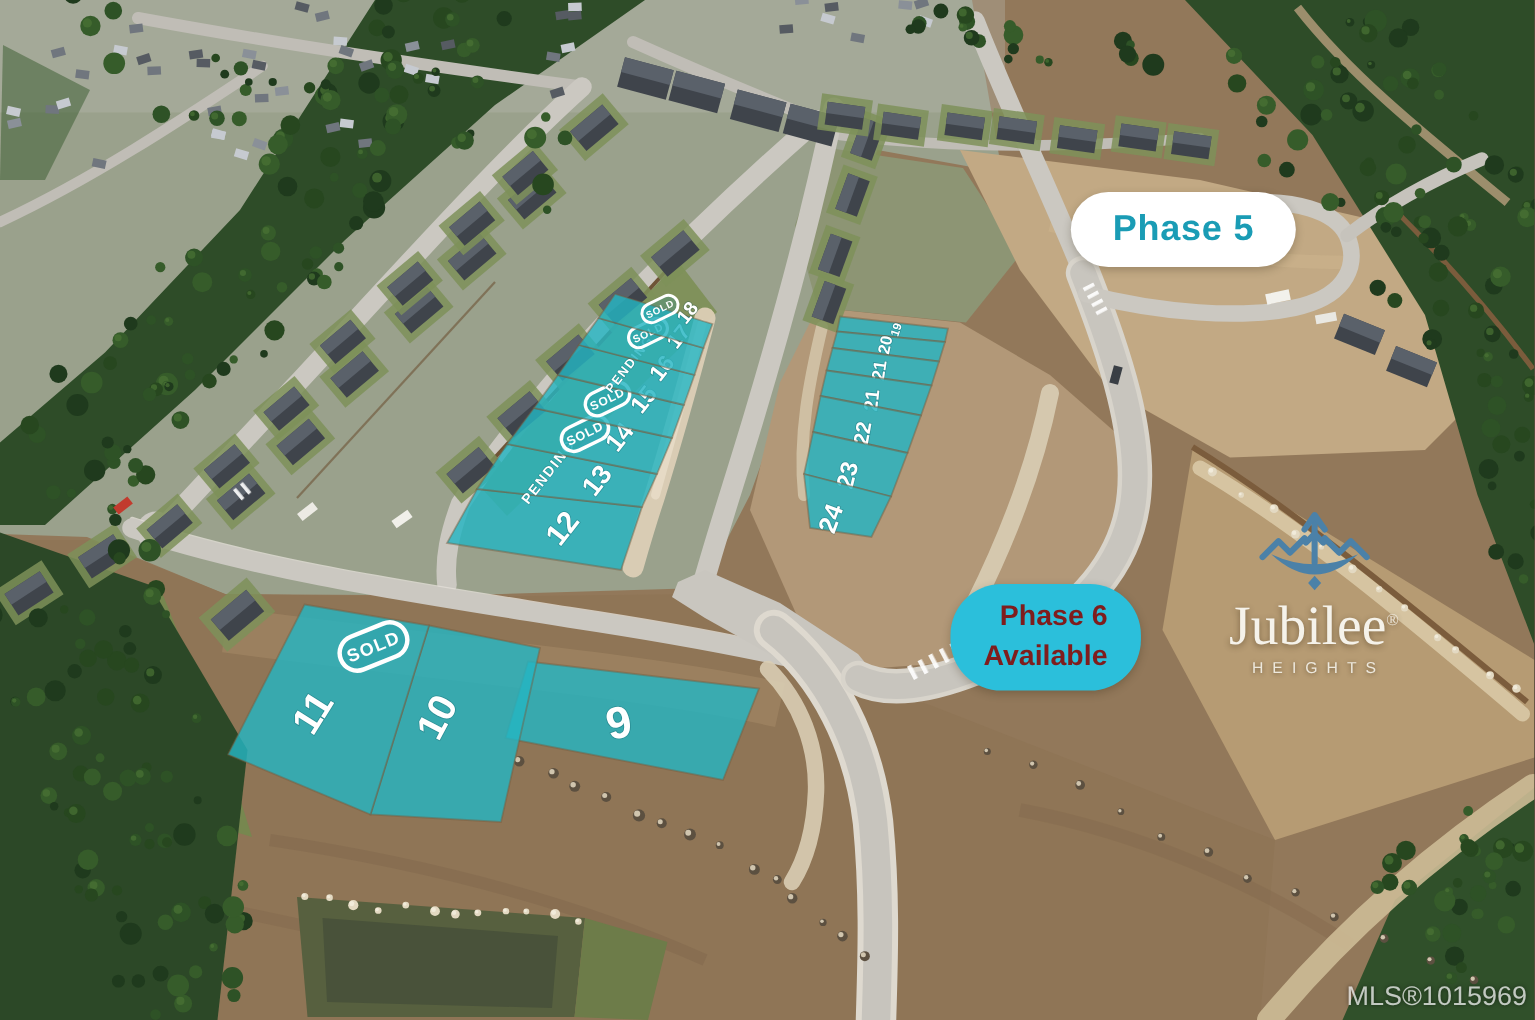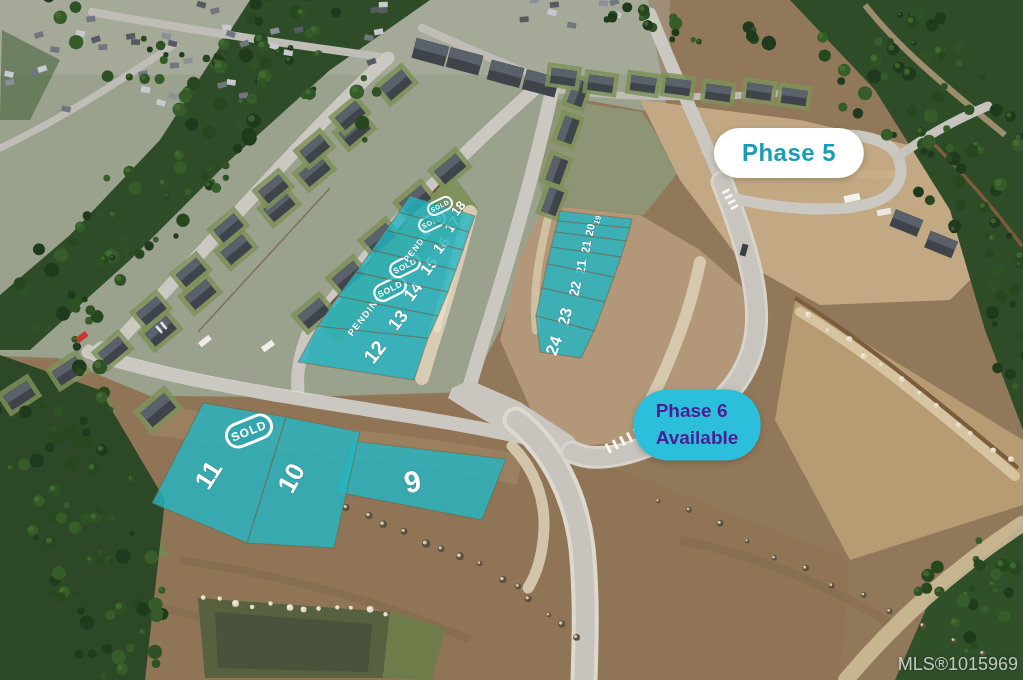--- a/index.html
+++ b/index.html
@@ -1,24 +1,24 @@
 <!DOCTYPE html>
 <html><head>
 <meta charset="utf-8">
 <style>
   html,body{margin:0;padding:0;background:#222;}
   #stage{position:relative;width:1023px;height:680px;overflow:hidden;
          font-family:"Liberation Sans",sans-serif;background:#92785a;}
   #scene{position:absolute;left:0;top:0;}
   .pill{position:absolute;transform:translate(-50%,-50%);border-radius:40px;
-        font-weight:bold;text-align:left;white-space:nowrap;
+        font-weight:bold;text-align:right;white-space:nowrap;
         box-shadow:0 2px 6px rgba(40,30,10,.25);}
   #phase5-pill{left:789px;top:153px;background:#ffffff;color:#1a9cb5;
         font-size:24px;padding:11px 28px;letter-spacing:.5px;}
-  #phase6-pill{left:697px;top:425px;background:#2bbfdb;color:#4c1d95;
+  #phase6-pill{left:697px;top:425px;background:#2bbfdb;color:#7f1d1d;
         font-size:19px;line-height:1.4;padding:9px 22px;border-radius:34px;}
   #future-pill{left:237px;top:593px;background:#2bbfdb;color:#fff;
         font-size:16.5px;padding:8px 22px;}
   #logo{position:absolute;left:876px;top:396px;transform:translate(-50%,-50%);
         text-align:center;color:#f5f2ea;}
   #logo .wordmark{font-family:"Liberation Serif",serif;font-size:37px;
         text-shadow:0 1px 4px rgba(50,35,15,.45);line-height:1;}
   #logo .wordmark sup{font-size:11px;opacity:.85;}
   #logo .subtitle{font-size:10.5px;letter-spacing:6px;margin-top:3px;
         padding-left:6px;color:#ede8dd;text-shadow:0 1px 3px rgba(50,35,15,.5);}
@@ -1112,15 +1112,30 @@
   </svg>
 
   <div class="pill" id="phase5-pill" style="color: rgb(26, 156, 181);">
     <span>Phase 5</span>
   </div>
   <div class="pill" id="phase6-pill" style="background: rgb(43, 191, 219);">
     <div>Phase 6</div>
     <div>Available</div>
   </div>
 
+  <div id="logo">
+    <svg width="78" height="54" viewBox="0 0 80 56">
+      <g fill="none" stroke="#4b81a8" stroke-width="4.2" stroke-linecap="round" stroke-linejoin="round">
+        <path d="M4,32 L15,21 L23,29 L33,19"></path>
+        <path d="M76,32 L65,21 L57,29 L47,19"></path>
+        <path d="M40,6 L40,36"></path>
+        <path d="M33,13 L40,3 L47,13"></path>
+        <path d="M34,22 L40,16 L46,22"></path>
+      </g>
+      <path d="M10,30 Q40,58 70,30 Q40,44 10,30 Z" fill="#4b81a8"></path>
+      <path d="M40,45 l4.5,5 l-4.5,5 l-4.5,-5 Z" fill="#4b81a8"></path>
+    </svg>
+    <div class="wordmark"><span>Jubilee</span><sup>®</sup></div>
+    <div class="subtitle">HEIGHTS</div>
+  </div>
 
   <div id="watermark">MLS®1015969</div>
 </div>
 
 </body></html>

